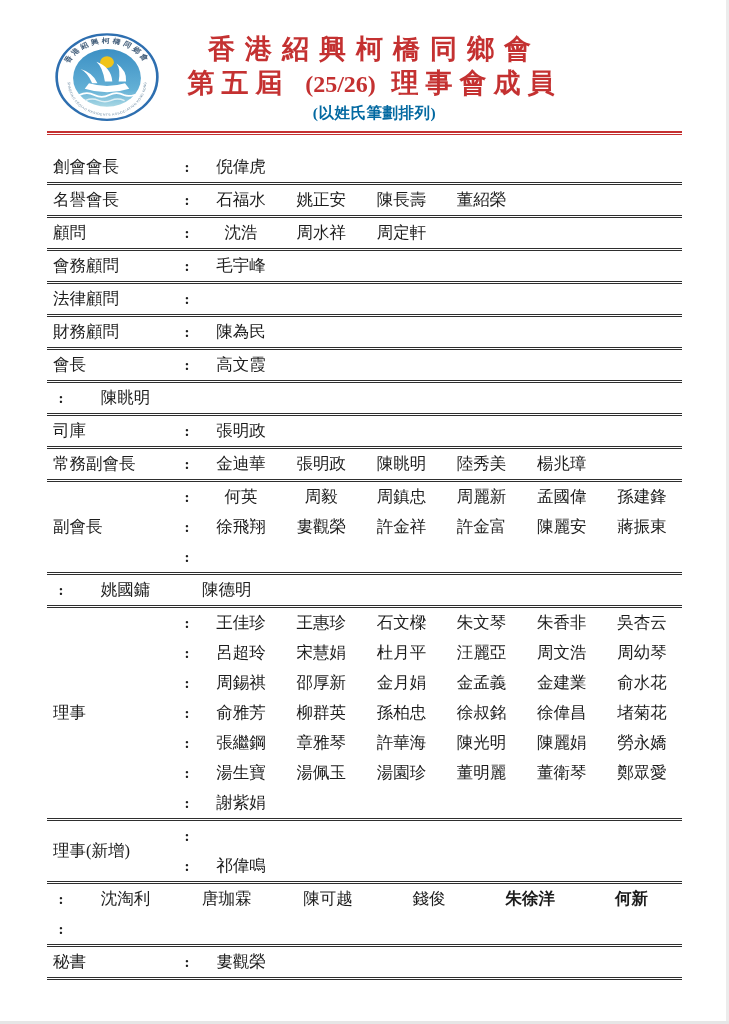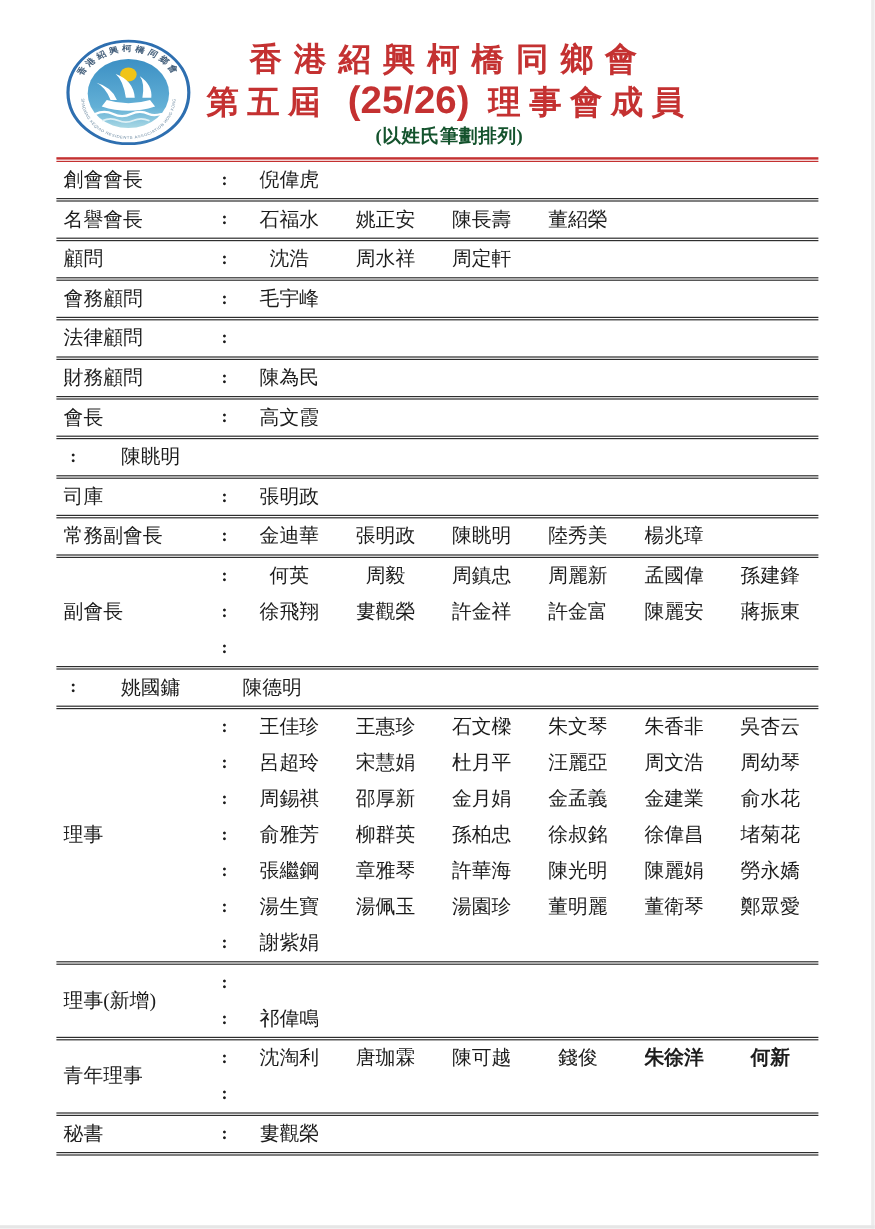--- a/index.html
+++ b/index.html
@@ -21,34 +21,34 @@
   .titles { padding: 33px 30px 0 50px; text-align: center; }
   .title1 {
     font-size: 27px; font-weight: bold; color: #c43131;
     letter-spacing: 10px; line-height: 32px; white-space: nowrap;
   }
   .title2 {
     font-size: 27px; font-weight: bold; color: #c43131;
     letter-spacing: 7px; line-height: 37px; white-space: nowrap;
   }
   .title2 .num {
-    font-family: Liberation Sans, sans-serif;
-    font-size: 32px; letter-spacing: 0px; padding: 0 2px;
+    font-family: Liberation Serif, serif;
+    font-size: 24px; letter-spacing: 0px; padding: 0 2px;
   }
   .subtitle {
-    font-size: 15.5px; font-weight: bold; color: #14532d;
+    font-size: 15.5px; font-weight: bold; color: #0369a1;
     letter-spacing: 0.5px; line-height: 20px;
   }
   .red-rule {
     margin: 3px 47px 0 47px; height: 4px;
     border-top: 2px solid #c43131; border-bottom: 1px solid #c43131;
   }
 
   
-  #member-table { margin: 0 47px 0 47px; }
+  #member-table { margin: 17px 47px 0 47px; }
   .row { display: flex; }
   .row-label {
     width: 126px; display: flex; align-items: center;
     font-size: 16.5px; padding-left: 6px; white-space: nowrap;
   }
   .row-lines { flex: 1; display: flex; flex-direction: column; justify-content: center; }
   .line { height: 30px; display: flex; align-items: center; }
   .colon { width: 28px; text-align: center; font-weight: bold; font-size: 15px; }
   .names { flex: 1; display: grid; grid-template-columns: repeat(6, 1fr); }
   .name { text-align: center; font-size: 16.5px; white-space: nowrap; }
@@ -356,21 +356,20 @@
           <div class="line">
             <div class="colon">:</div>
             <div class="names">
               <div class="name">祁偉鳴</div>
             </div>
           </div>
         </div>
       </div>
       <div class="divider"></div>
       <div class="row">
-        <div class="row-label">青年理事</div>
         <div class="row-lines">
           <div class="line">
             <div class="colon">:</div>
             <div class="names">
               <div class="name">沈淘利</div>
               <div class="name">唐珈霖</div>
               <div class="name">陳可越</div>
               <div class="name">錢俊</div>
               <div class="name bold">朱徐洋</div>
               <div class="name bold">何新</div>

